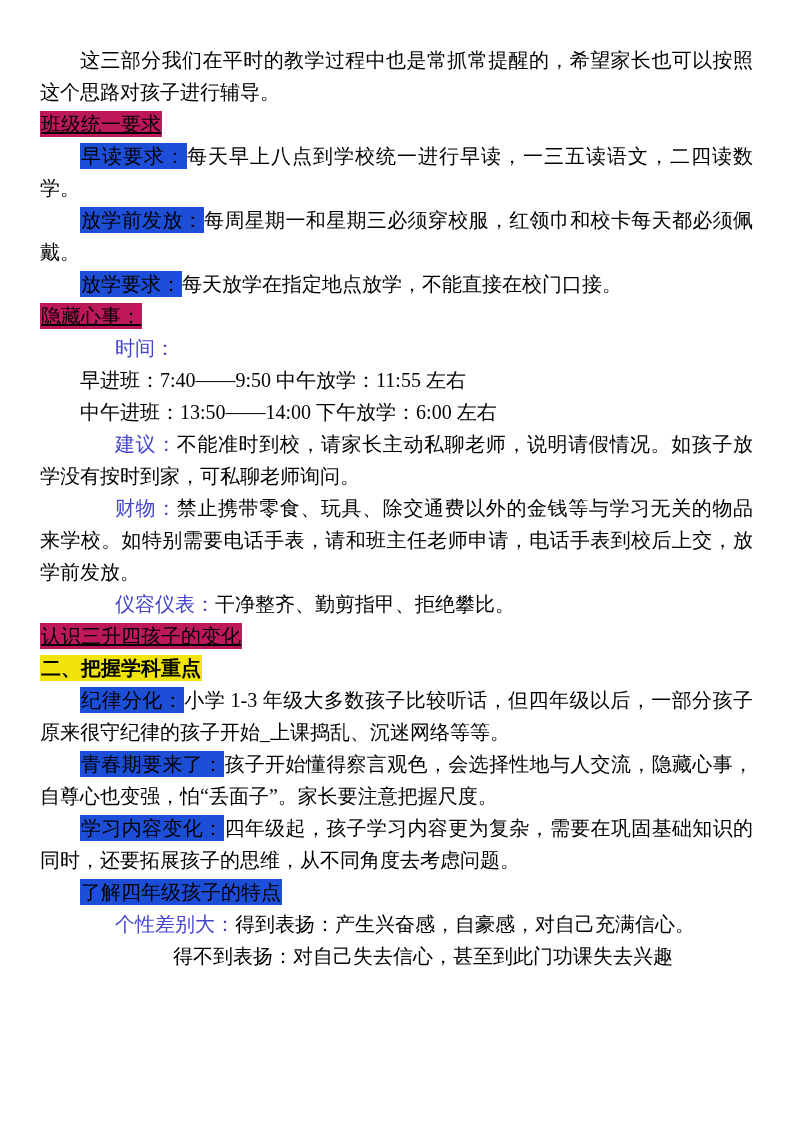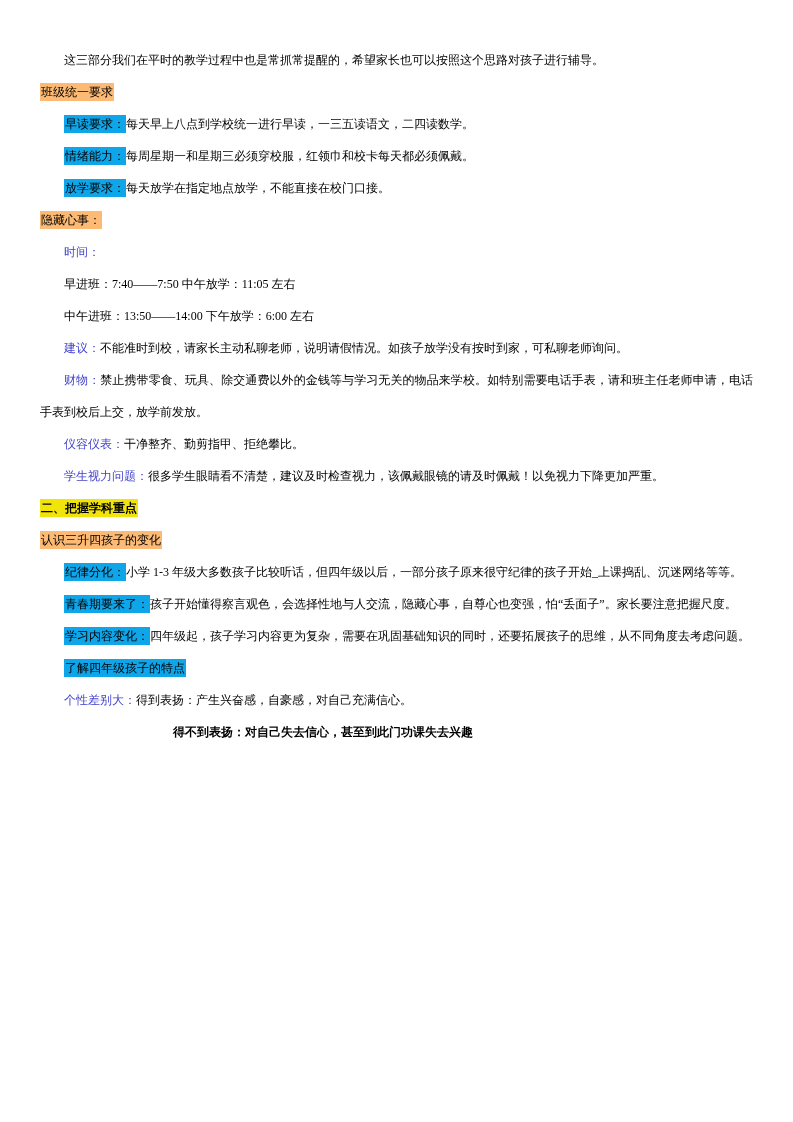--- a/index.html
+++ b/index.html
@@ -11,69 +11,68 @@
     color: #000000;
     overflow: hidden;
   }
   .page {
     width: 793px;
     height: 1122px;
     padding: 44px 40px 0 40px;
     background: #ffffff;
   }
   .para {
-    font-size: 12px;
+    font-size: 20px;
     line-height: 32px;
     text-align: justify;
     word-break: break-all;
   }
   .indent { text-indent: 2em; }
-  .hang { padding-left: 133px; text-indent: 0; font-weight: bold; }
+  .hang { padding-left: 133px; text-indent: 0; }
   .hl { padding: 2px 1px; }
-  .hl-green  { background: #fdba74; }
-  .hl-cyan   { background: #0ea5e9; }
+  .hl-green  { background: #be185d; text-decoration: underline; }
+  .hl-cyan   { background: #1d4ed8; }
   .hl-yellow { background: #F0E40A; }
   .bold { font-weight: bold; }
-  .label-blue { color: #4444CC; }
+  .label-blue { color: #4444CC; margin-left: 35px; }
 </style>
 </head>
 <body>
 
 <div class="page">
 
   <p class="para indent">这三部分我们在平时的教学过程中也是常抓常提醒的，希望家长也可以按照这个思路对孩子进行辅导。</p>
 
   <p class="para"><span class="hl hl-green">班级统一要求</span></p>
 
   <p class="para indent"><span class="hl hl-cyan">早读要求：</span><span>每天早上八点到学校统一进行早读，一三五读语文，二四读数学。</span></p>
 
-  <p class="para indent"><span class="hl hl-cyan">情绪能力：</span><span>每周星期一和星期三必须穿校服，红领巾和校卡每天都必须佩戴。</span></p>
+  <p class="para indent"><span class="hl hl-cyan">放学前发放：</span><span>每周星期一和星期三必须穿校服，红领巾和校卡每天都必须佩戴。</span></p>
 
   <p class="para indent"><span class="hl hl-cyan">放学要求：</span><span>每天放学在指定地点放学，不能直接在校门口接。</span></p>
 
   <p class="para"><span class="hl hl-green">隐藏心事：</span></p>
 
   <p class="para indent"><span class="label-blue">时间：</span></p>
 
-  <p class="para indent">早进班：7:40——7:50 中午放学：11:05 左右</p>
+  <p class="para indent">早进班：7:40——9:50 中午放学：11:55 左右</p>
 
   <p class="para indent">中午进班：13:50——14:00 下午放学：6:00 左右</p>
 
   <p class="para indent"><span class="label-blue">建议：</span><span>不能准时到校，请家长主动私聊老师，说明请假情况。如孩子放学没有按时到家，可私聊老师询问。</span></p>
 
   <p class="para indent"><span class="label-blue">财物：</span><span>禁止携带零食、玩具、除交通费以外的金钱等与学习无关的物品来学校。如特别需要电话手表，请和班主任老师申请，电话手表到校后上交，放学前发放。</span></p>
 
   <p class="para indent"><span class="label-blue">仪容仪表：</span><span>干净整齐、勤剪指甲、拒绝攀比。</span></p>
 
 
-  <p class="para indent"><span class="label-blue">学生视力问题：</span><span>很多学生眼睛看不清楚，建议及时检查视力，该佩戴眼镜的请及时佩戴！以免视力下降更加严重。</span></p>
+
+  <p class="para"><span class="hl hl-green">认识三升四孩子的变化</span></p>
 
   <p class="para"><span class="hl hl-yellow bold">二、把握学科重点</span></p>
-
-  <p class="para"><span class="hl hl-green">认识三升四孩子的变化</span></p>
 
 
   <p class="para indent"><span class="hl hl-cyan">纪律分化：</span><span></span><span>小学 1-3 年级大多数孩子比较听话，但四年级以后，一部分孩子原来很守纪律的孩子开始_上课捣乱、沉迷网络等等。</span></p>
 
   <p class="para indent"><span class="hl hl-cyan">青春期要来了：</span><span></span><span>孩子开始懂得察言观色，会选择性地与人交流，隐藏心事，自尊心也变强，怕“丢面子”。家长要注意把握尺度。</span></p>
 
   <p class="para indent"><span class="hl hl-cyan">学习内容变化：</span><span></span><span>四年级起，孩子学习内容更为复杂，需要在巩固基础知识的同时，还要拓展孩子的思维，从不同角度去考虑问题。</span></p>
 
 
   <p class="para indent"><span class="hl hl-cyan">了解四年级孩子的特点</span></p>

